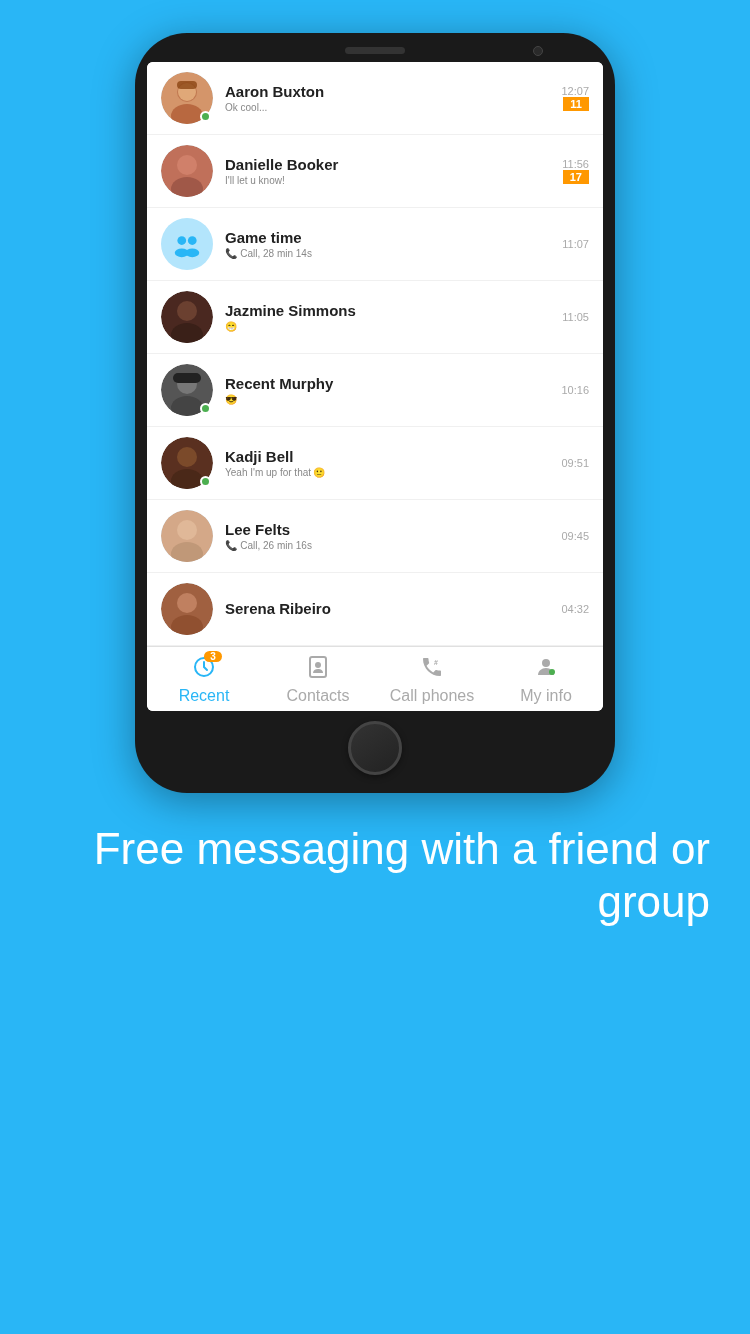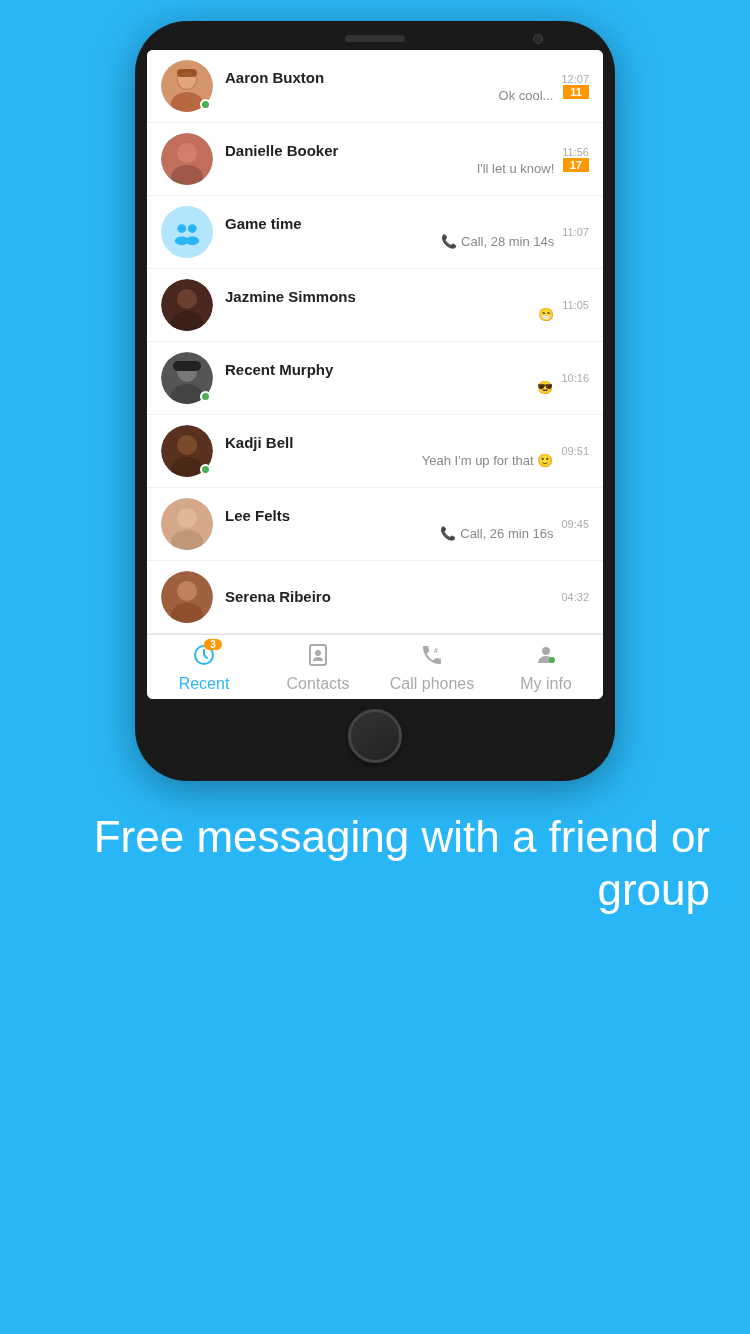--- a/index.html
+++ b/index.html
@@ -10,21 +10,21 @@
       font-family: 'Segoe UI', Arial, sans-serif;
       overflow: hidden;
       display: flex;
       flex-direction: column;
       align-items: center;
     }
 
     
     .phone-frame {
       width: 480px;
-      margin-top: 21px;
+      margin-top: 33px;
       background: #1a1a1a;
       border-radius: 52px;
       padding: 14px 12px 12px 12px;
       box-shadow: 0 8px 40px rgba(0,0,0,0.35);
       position: relative;
     }
 
     .phone-top-bar {
       display: flex;
       justify-content: center;
@@ -105,26 +105,25 @@
     }
 
     .chat-name {
       font-size: 15px;
       font-weight: 700;
       color: #222;
       margin-bottom: 2px;
     }
 
     .chat-preview {
-      font-size: 13px;
+      font-size: 10px;
       color: #888;
       white-space: nowrap;
       overflow: hidden;
       text-overflow: ellipsis;
-      text-align: right;
     }
 
     .chat-right {
       display: flex;
       flex-direction: column;
       align-items: flex-end;
       gap: 0;
       flex-shrink: 0;
       margin-left: 8px;
     }

